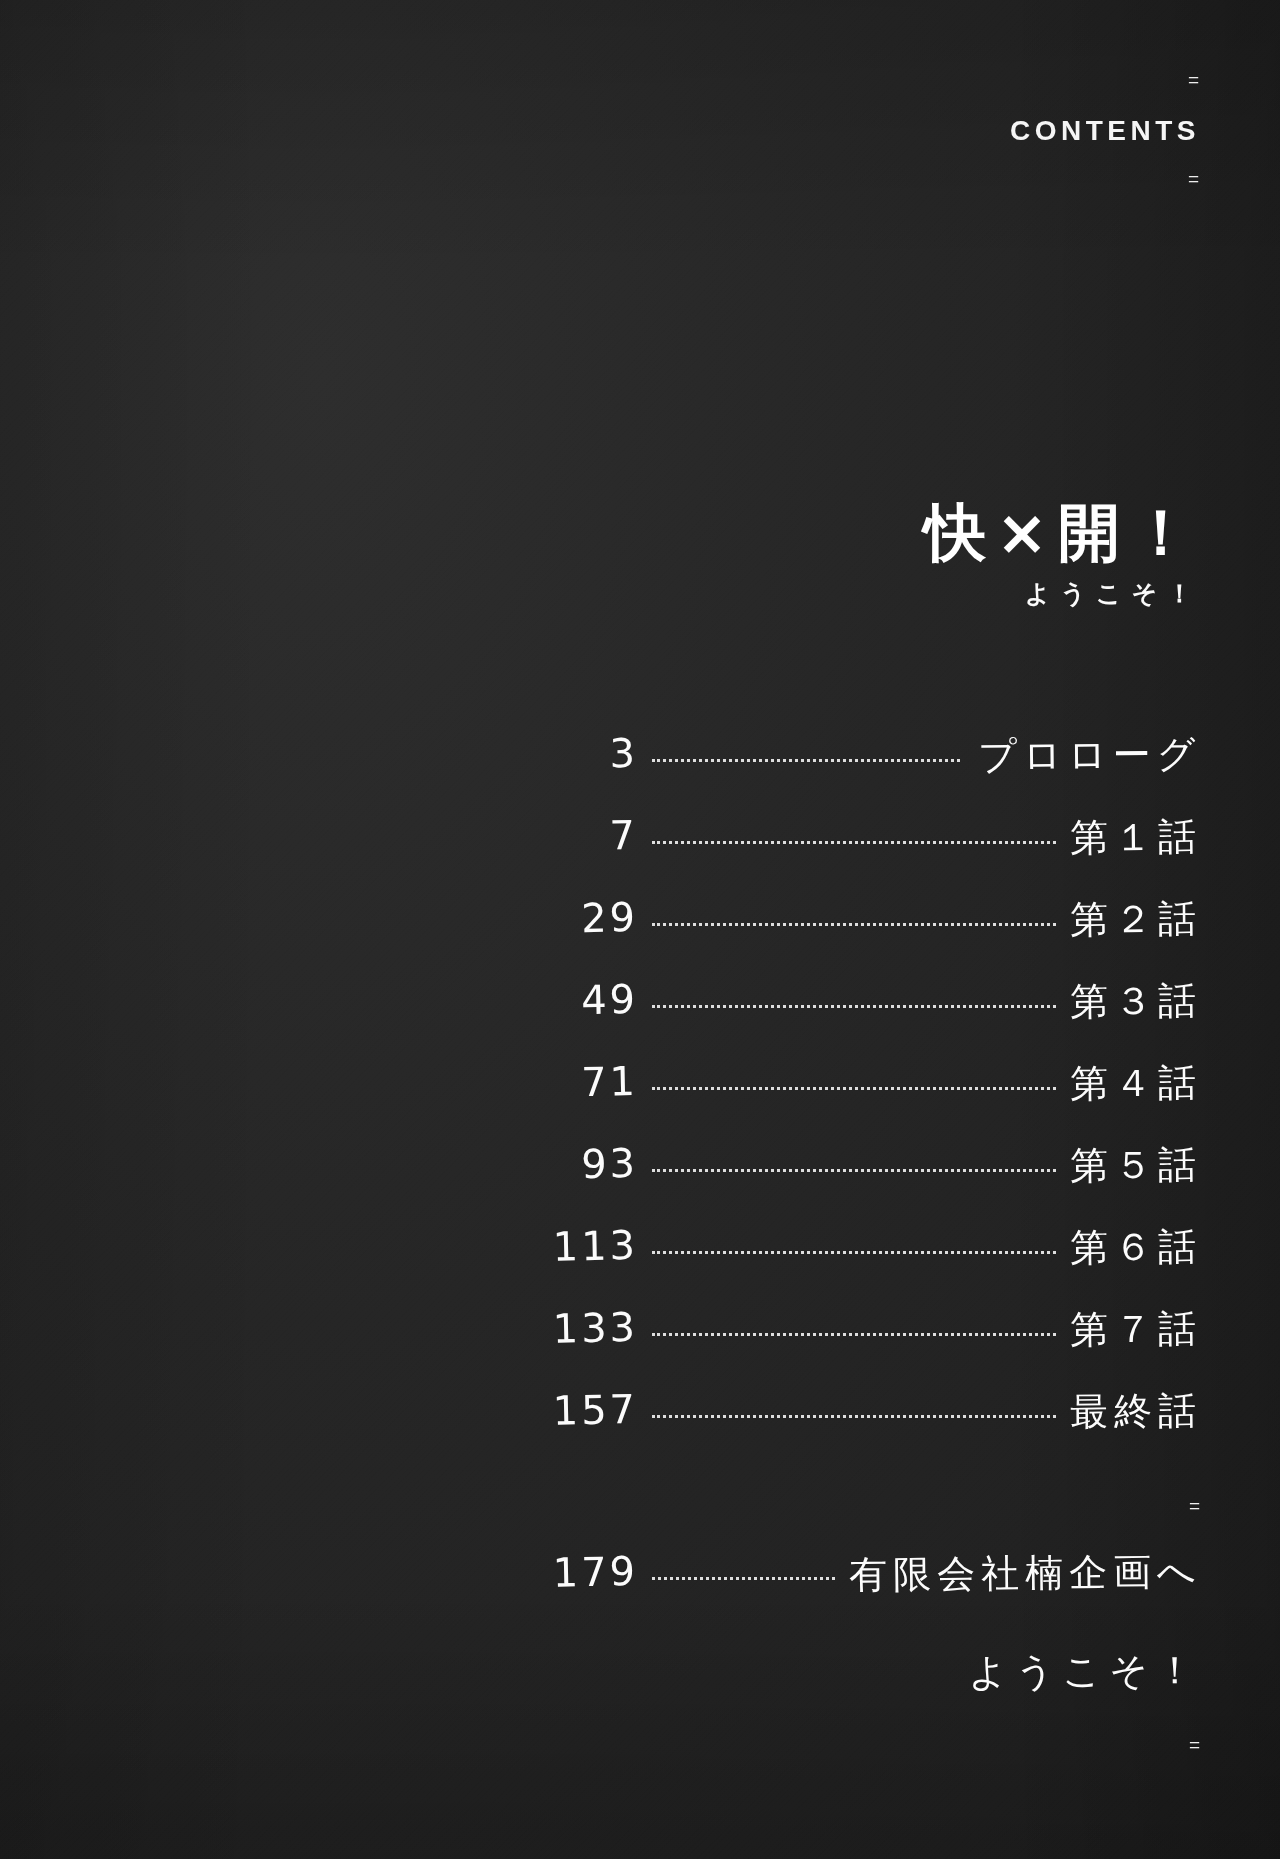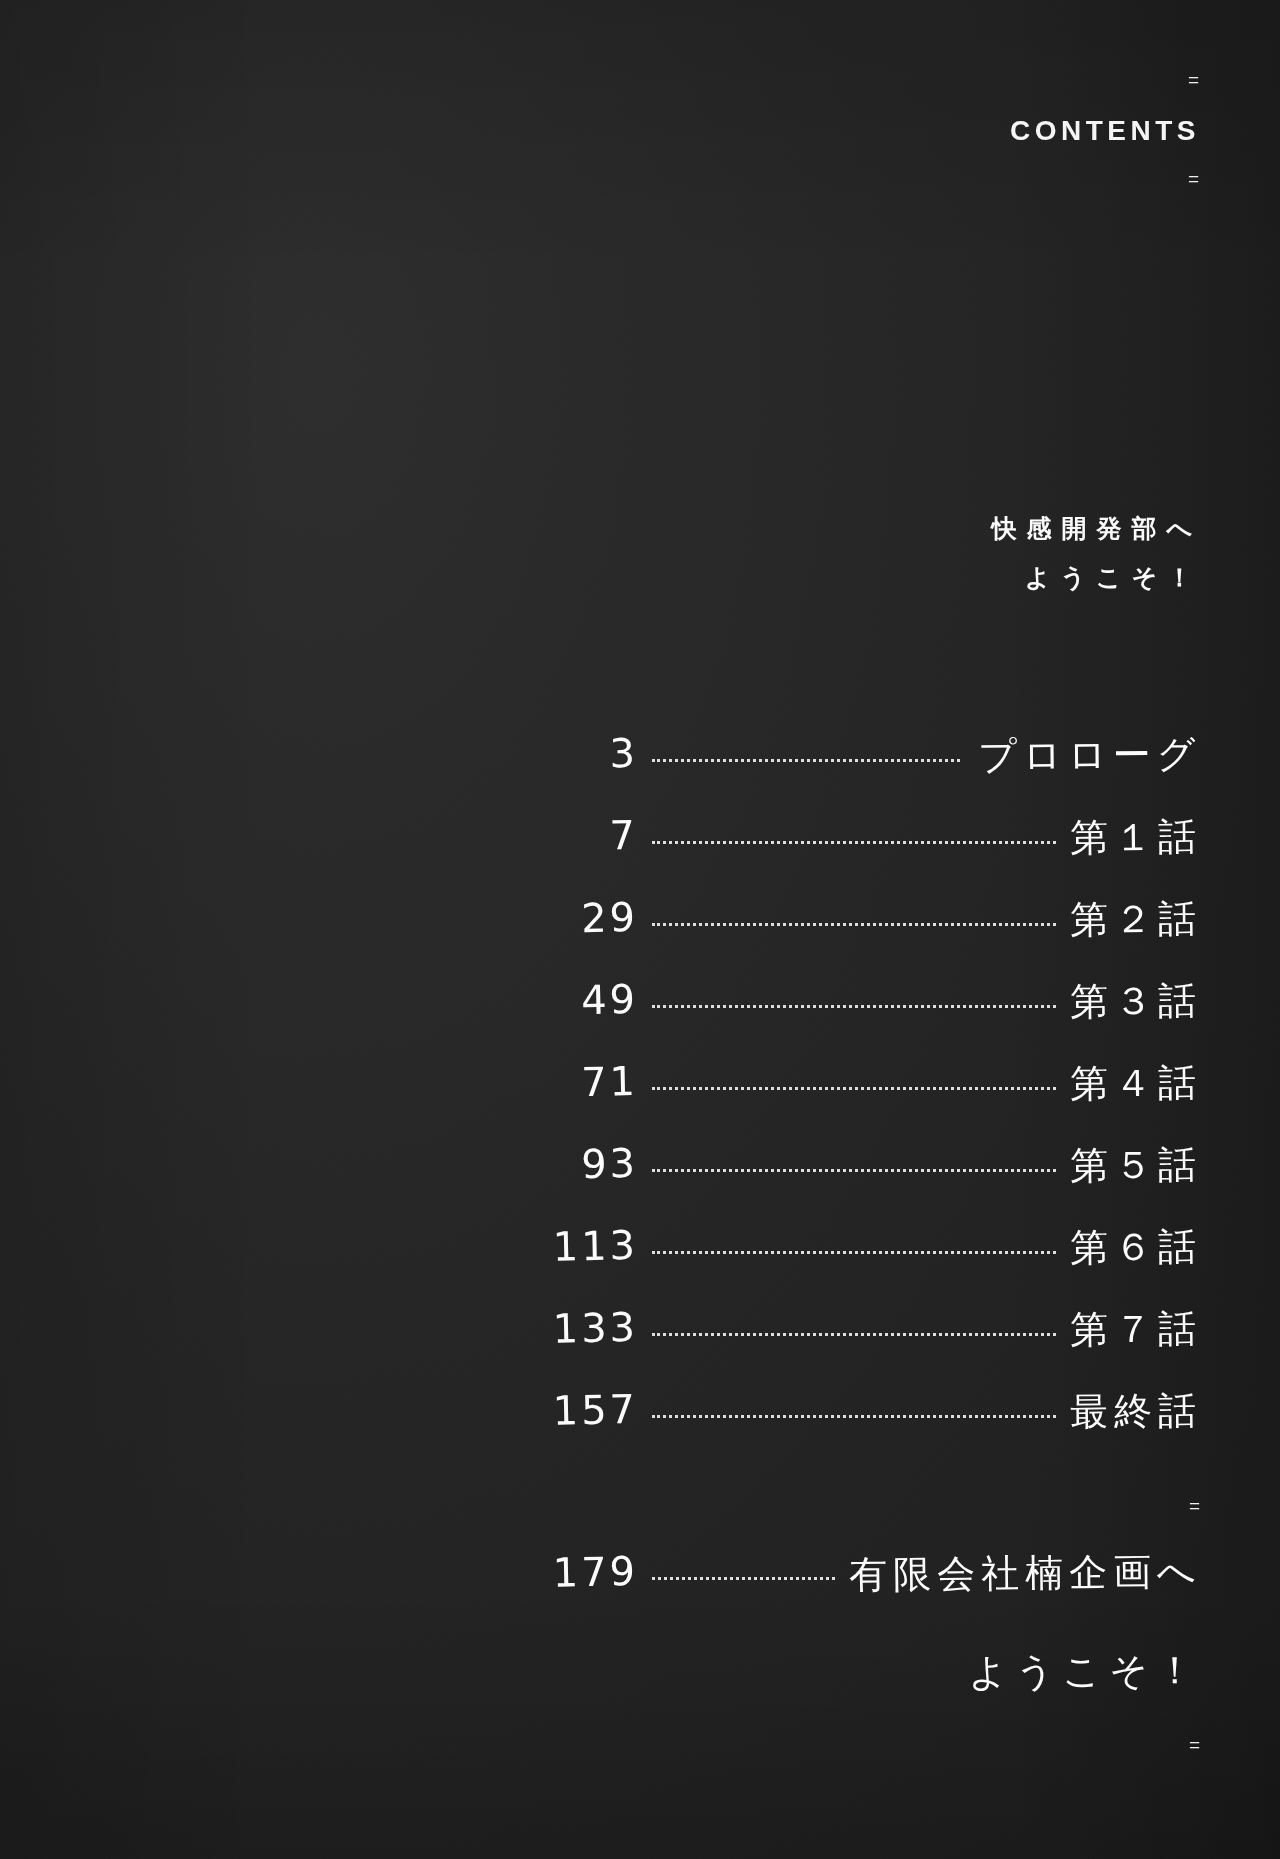--- a/index.html
+++ b/index.html
@@ -161,21 +161,21 @@
   <div class="noise"></div>
   <div class="vignette"></div>
 
   <div class="contents-header">
     <div class="eq-mark">=</div>
     <div class="contents-word">CONTENTS</div>
     <div class="eq-mark">=</div>
   </div>
 
   <div class="title-block">
-    <div class="sub-title">快感開発部へ</div>
+    <div class="main-title">快×開！</div>
     <div class="sub-title">ようこそ！</div>
   </div>
 
   <div class="toc">
 
     <div class="toc-row short">
       <span class="toc-page">3</span>
       <span class="toc-leader"></span>
       <span class="toc-label">プロローグ</span>
     </div>

